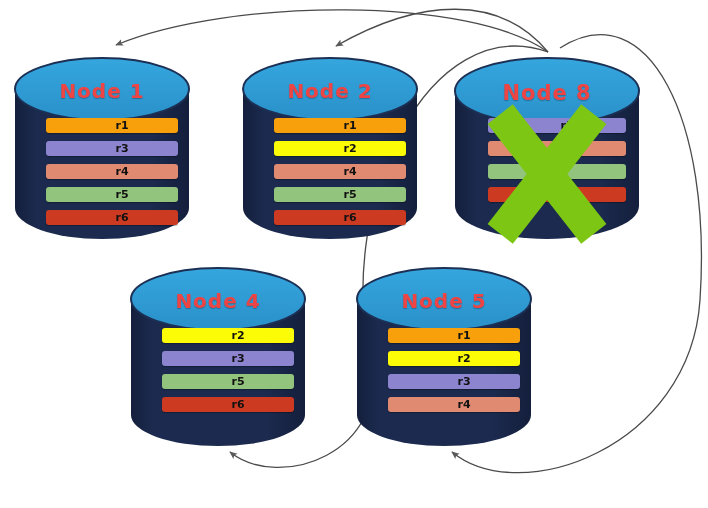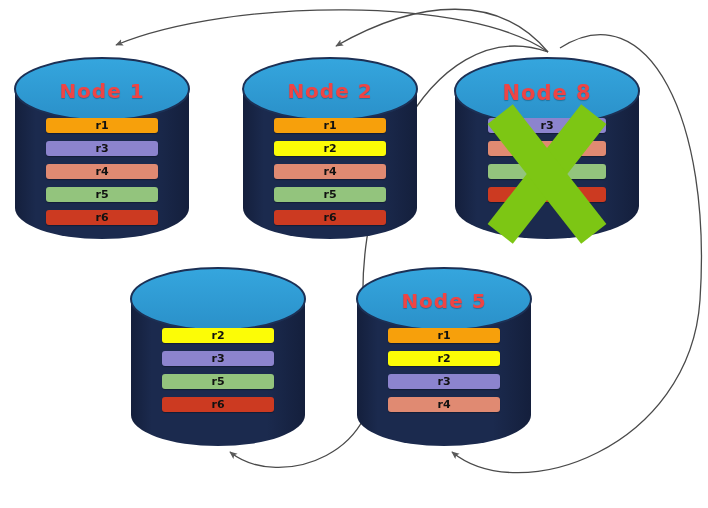--- a/index.html
+++ b/index.html
@@ -51,20 +51,21 @@
   .bar {
     position: absolute;
     border-radius: 3px;
     color: #111111;
     font-weight: bold;
     text-align: center;
     font-family: "DejaVu Sans", sans-serif;
     line-height: 15px;
     font-size: 11px;
     box-shadow: 0 1px 1px rgba(0,0,0,0.30);
+    padding-left: 20px;
   }
   .xmark {
     position: absolute;
     z-index: 20;
     pointer-events: none;
   }
 </style>
 </head>
 <body>
 
@@ -174,20 +175,21 @@
             <stop offset="1" stop-color="#141F3C"></stop>
           </linearGradient>
           <linearGradient id="t3" x1="0" y1="0" x2="0" y2="1">
             <stop offset="0" stop-color="#35A6DE"></stop>
             <stop offset="1" stop-color="#2A90C9"></stop>
           </linearGradient>
         </defs>
         <path d="M 1,33 L 1,149 A 87,31 0 0 0 175,149 L 175,33 Z" fill="url(#g3)"></path>
         <ellipse cx="88" cy="33" rx="87" ry="31" fill="url(#t3)" stroke="#1C3055" stroke-width="2"></ellipse>
       </svg>
+    <div class="title" style="top: 23px; font-size: 20px;">Node  4</div>
     <div class="bars">
         <div class="bar" style="left: 32px; top: 62px; width: 112px; height: 15px; background: rgb(252, 252, 6);">r2</div>
         <div class="bar" style="left: 32px; top: 85px; width: 112px; height: 15px; background: rgb(140, 132, 206);">r3</div>
         <div class="bar" style="left: 32px; top: 108px; width: 112px; height: 15px; background: rgb(147, 196, 125);">r5</div>
         <div class="bar" style="left: 32px; top: 131px; width: 112px; height: 15px; background: rgb(204, 58, 33);">r6</div>
       </div>
   </div>
 
   <div class="node" id="n5" style="left: 356px; top: 266px; width: 176px; height: 182px;">
     <svg class="body" width="176" height="182" viewBox="0 0 176 182">

